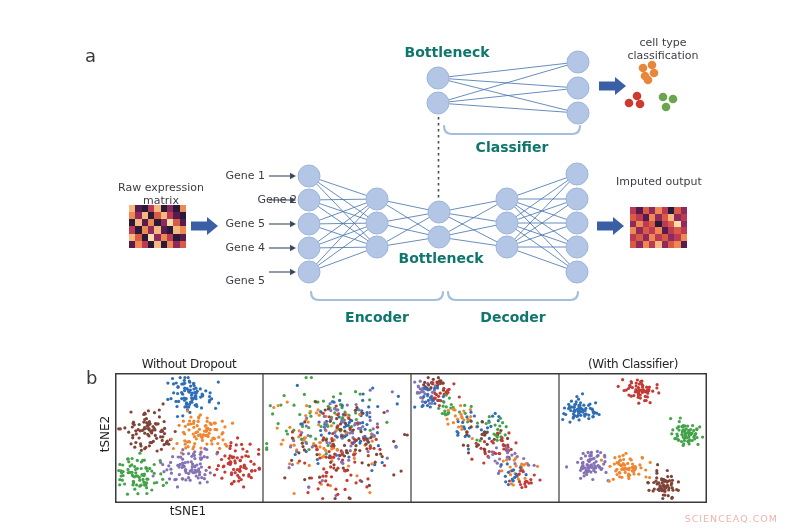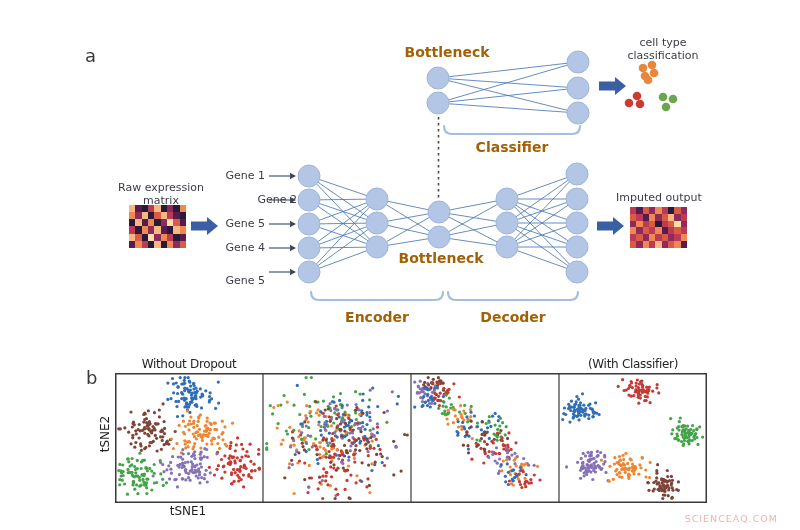--- a/index.html
+++ b/index.html
@@ -1,21 +1,21 @@
 <!DOCTYPE html>
 <html><head>
 <meta charset="utf-8">
 <style>
   html,body{margin:0;padding:0;background:#fff;}
   .page{position:relative;width:800px;height:530px;background:#ffffff;overflow:hidden;
         font-family:"DejaVu Sans","Liberation Sans",sans-serif;}
   svg{position:absolute;left:0;top:0;}
   .lbl{position:absolute;color:#3d3d3d;white-space:nowrap;}
   .c{transform:translateX(-50%);text-align:center;}
-  .bold{font-weight:bold;font-size:14px;color:#a16207;}
+  .bold{font-weight:bold;font-size:14px;color:#0f766e;}
   .small{font-size:11px;line-height:12.5px;color:#3c3c46;}
   .panel-letter{font-size:18px;color:#3a3a3a;}
   .gene{font-size:11px;line-height:16px;color:#3c3c46;position:absolute;text-align:right;}
   .heatmap{position:absolute;display:grid;gap:0;}
   .heatmap div{width:100%;height:100%;}
   .sc-title{position:absolute;width:148px;height:30px;display:flex;flex-direction:column;
             justify-content:flex-end;text-align:center;font-size:12px;line-height:14px;
             color:#262626;letter-spacing:-0.3px;}
   .axis{position:absolute;font-size:12px;color:#1f1f1f;}
   .watermark{position:absolute;right:22px;bottom:6px;font-size:9.5px;letter-spacing:1px;
@@ -139,21 +139,21 @@
   <div class="lbl small c" style="left:663px;top:37px;">
     <div>cell type</div>
     <div>classification</div>
   </div>
 
   <div class="lbl small c" style="left:161px;top:182px;">
     <div>Raw expression</div>
     <div>matrix</div>
   </div>
 
-  <div class="lbl small c" style="left:659px;top:192px;">Imputed output</div>
+  <div class="lbl small c" style="left:659px;top:176px;">Imputed output</div>
 
   <div class="gene" style="right:535px;top:168px;">Gene 1</div>
   <div class="gene" style="right:503px;top:192px;">Gene 2</div>
   <div class="gene" style="right:535px;top:216px;">Gene 5</div>
   <div class="gene" style="right:535px;top:240px;">Gene 4</div>
   <div class="gene" style="right:535px;top:273px;">Gene 5</div>
 
   <div class="heatmap" style="left: 129px; top: 205px; width: 57px; height: 43px; grid-template-columns: repeat(9, 1fr);">
       <div style="background: rgb(246, 184, 126);"></div>
       <div style="background: rgb(87, 27, 77);"></div>

